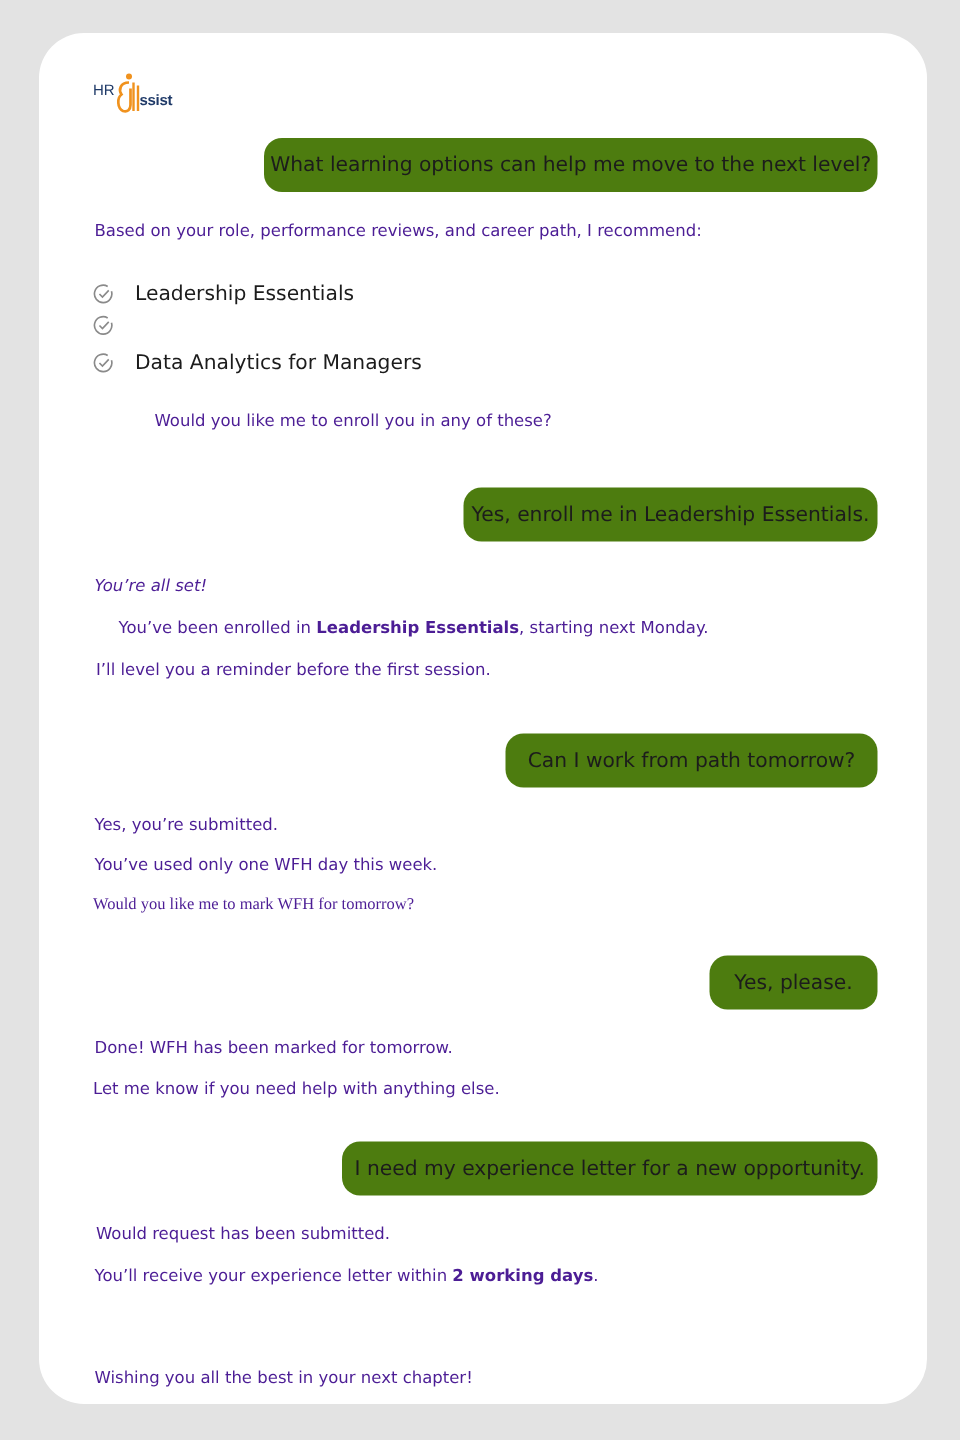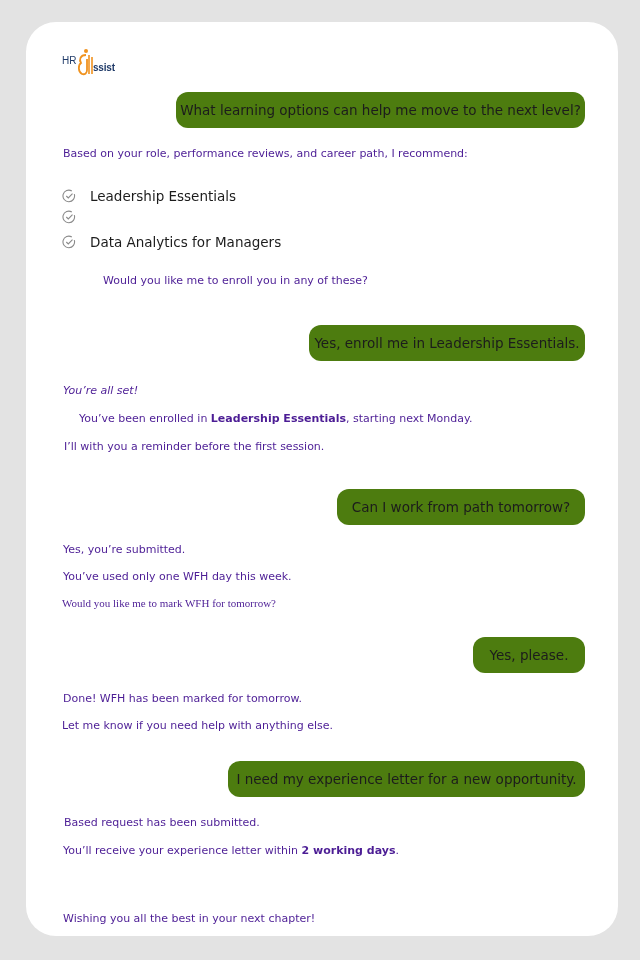--- a/index.html
+++ b/index.html
@@ -104,38 +104,38 @@
 <div class="line" style="left:63px; top:274px;margin-left:40px;">Would you like me to enroll you in any of these?</div>
 
 <div class="bubble" style="left:309px; top:325px; width:276px;">
   <span>Yes, enroll me in Leadership Essentials.</span>
 </div>
 
 <div class="line" style="left:63px; top:384px;font-style:italic;">You’re all set!</div>
 <div class="line" style="left:63px; top:412px;margin-left:16px;">
   <span>You’ve been enrolled in </span><b>Leadership Essentials</b><span>, starting next Monday.</span>
 </div>
-<div class="line" style="left:64px; top:440px;">I’ll with you a reminder before the first session.</div>
+<div class="line" style="left:64px; top:440px;">I’ll level you a reminder before the first session.</div>
 
 <div class="bubble" style="left:337px; top:489px; width:248px;">
   <span>Can I work from path tomorrow?</span>
 </div>
 
 <div class="line" style="left:63px; top:543px;">Yes, you’re submitted.</div>
 <div class="line" style="left:63px; top:570px;">You’ve used only one WFH day this week.</div>
 <div class="line" style="left:62px; top:597px;font-family:Liberation Serif, serif;">Would you like me to mark WFH for tomorrow?</div>
 
 <div class="bubble" style="left:473px; top:637px; width:112px;">
   <span>Yes, please.</span>
 </div>
 
 <div class="line" style="left:63px; top:692px;">Done! WFH has been marked for tomorrow.</div>
 <div class="line" style="left:62px; top:719px;">Let me know if you need help with anything else.</div>
 
 <div class="bubble" style="left:228px; top:761px; width:357px;">
   <span>I need my experience letter for a new opportunity.</span>
 </div>
 
-<div class="line" style="left:64px; top:816px;">Based request has been submitted.</div>
+<div class="line" style="left:64px; top:816px;">Would request has been submitted.</div>
 <div class="line" style="left:63px; top:844px;">
   <span>You’ll receive your experience letter within </span><b>2 working days</b><span>.</span>
 </div>
 <div class="line" style="left:63px; top:873px;margin-top:39px;">Wishing you all the best in your next chapter!</div>
 
 </body></html>

